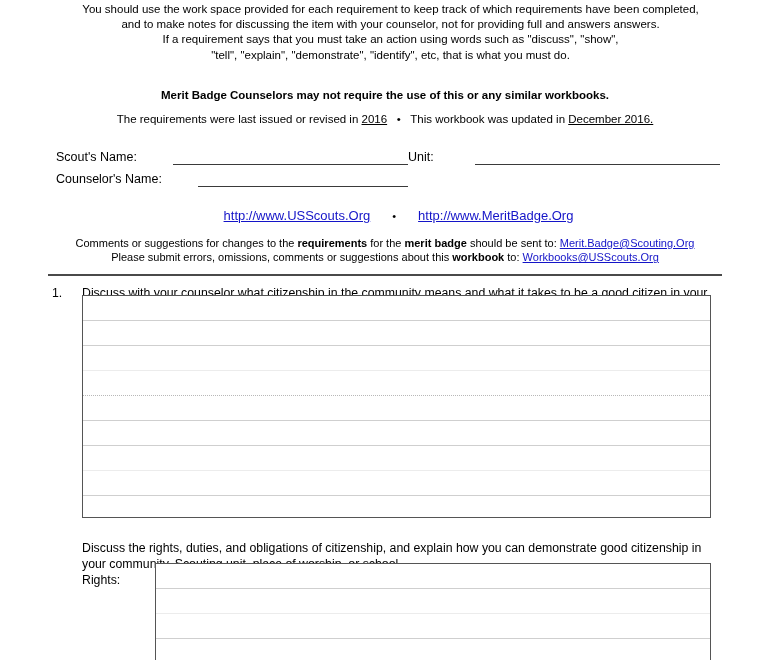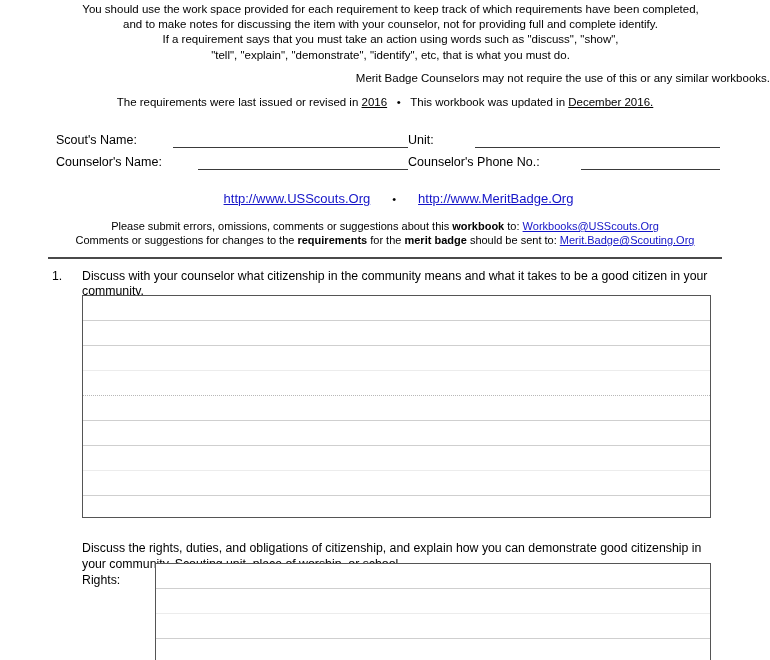--- a/index.html
+++ b/index.html
@@ -25,24 +25,24 @@
   .header-note {
     text-align: center;
     font-size: 11.5px;
     line-height: 15.2px;
     padding-top: 2px;
     padding-left: 11px;
   }
   .header-note div { white-space: nowrap; }
 
   .counselor-warning {
-    text-align: right;
+    text-align: center;
     font-size: 11.5px;
-    font-weight: normal;
-    margin-top: 9px;
+    font-weight: bold;
+    margin-top: 26px;
   }
 
   .official-block {
     text-align: center;
     font-size: 11.5px;
     line-height: 16px;
     margin-top: 10px;
   }
   .u { text-decoration: underline; }
 
@@ -180,21 +180,21 @@
     height: 100px;
   }
 </style>
 </head>
 <body>
 
 <div class="page">
 
   <div class="header-note">
     <div>You should use the work space provided for each requirement to keep track of which requirements have been completed,</div>
-    <div>and to make notes for discussing the item with your counselor, not for providing full and complete identify.</div>
+    <div>and to make notes for discussing the item with your counselor, not for providing full and answers answers.</div>
     <div>If a requirement says that you must take an action using words such as "discuss", "show",</div>
     <div>"tell", "explain", "demonstrate", "identify", etc, that is what you must do.</div>
   </div>
 
   <div class="counselor-warning">Merit Badge Counselors may not require the use of this or any similar workbooks.</div>
 
   <div class="official-block">
     <div><span>The requirements were last issued or revised in </span><span class="u">2016</span><span>&nbsp;&nbsp;&nbsp;</span><span>•</span><span>&nbsp;&nbsp;&nbsp;</span><span>This workbook was updated in </span><span class="u">December 2016.</span></div>
   </div>
 
@@ -207,34 +207,30 @@
       <div class="form-cell right">
         <span class="form-label">Unit:</span>
         <span class="form-line"></span>
       </div>
     </div>
     <div class="form-row">
       <div class="form-cell left">
         <span class="form-label">Counselor's Name:</span>
         <span class="form-line"></span>
       </div>
-      <div class="form-cell right">
-        <span class="form-label">Counselor's Phone No.:</span>
-        <span class="form-line"></span>
-      </div>
     </div>
   </div>
 
   <div class="links-row">
     <a href="#">http://www.USScouts.Org</a><span class="sep">•</span><a href="#">http://www.MeritBadge.Org</a>
   </div>
 
   <div class="submit-block">
+    <div><span>Comments or suggestions for changes to the </span><b>requirements</b><span> for the </span><b>merit badge</b><span> should be sent to: </span><a href="#">Merit.Badge@Scouting.Org</a></div>
     <div><span>Please submit errors, omissions, comments or suggestions about this </span><b>workbook</b><span> to: </span><a href="#">Workbooks@USScouts.Org</a></div>
-    <div><span>Comments or suggestions for changes to the </span><b>requirements</b><span> for the </span><b>merit badge</b><span> should be sent to: </span><a href="#">Merit.Badge@Scouting.Org</a></div>
   </div>
 
   <div class="rule"></div>
 
   <div class="req">
     <div class="req-num">1.</div>
     <div class="req-text">Discuss with your counselor what citizenship in the community means and what it takes to be a good citizen in your community.</div>
   </div>
 
   <div class="answerbox" id="box-main">

